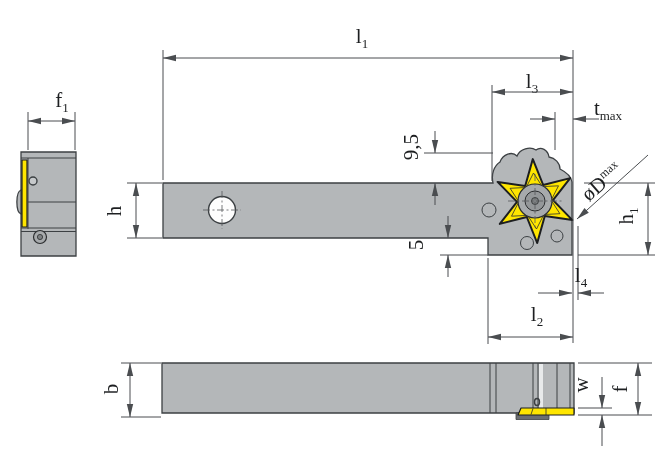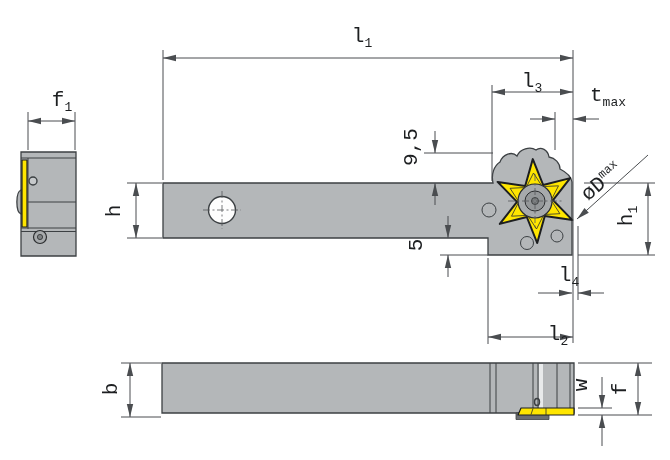--- a/index.html
+++ b/index.html
@@ -1,17 +1,17 @@
 <!DOCTYPE html>
 <html style="--body-gray: #b4b7b9; --insert-yellow: #ffe600; --outline: #3c4043; --dimension: #4a4d50; --background: #ffffff;"><head>
 <meta charset="utf-8">
 <style>
   html,body{margin:0;padding:0;background:#fff;}
   .stage{position:relative;width:670px;height:460px;background:var(--background,#fff);overflow:hidden;
-         font-family:Liberation Mono, monospace;}
+         font-family:Liberation Serif, serif;}
   .stage svg{position:absolute;left:0;top:0;}
   
   .body-fill{fill:var(--body-gray,#b4b7b9);stroke:var(--outline,#3c4043);stroke-width:1.3;}
   .inner-line{stroke:var(--outline,#3c4043);stroke-width:1;fill:none;}
   .hole{fill:#fdfdfd;stroke:var(--outline,#3c4043);stroke-width:1.4;}
   .relief{fill:var(--body-gray,#b4b7b9);stroke:var(--outline,#3c4043);stroke-width:1;}
   .insert{fill:var(--insert-yellow,#ffe600);stroke:#1c1e20;stroke-width:2;stroke-linejoin:round;}
   .insert-thin{fill:none;stroke:#2b2d2f;stroke-width:0.8;stroke-linejoin:round;}
   .screw-outer{fill:#a7aaac;stroke:#2b2d2f;stroke-width:1.2;}
   .screw-mid{fill:#949799;stroke:#2b2d2f;stroke-width:1;}
@@ -179,35 +179,35 @@
     <path class="ah" d="M638,415 L634.8,402 L641.2,402 Z"></path>
   </g>
 </svg>
 
   <div class="lbl" style="left:362px;top:36px;"><span>l</span><sub>1</sub></div>
 
   <div class="lbl" style="left:62px;top:100px;"><span>f</span><sub>1</sub></div>
 
   <div class="lbl" style="left:532px;top:81px;"><span>l</span><sub>3</sub></div>
 
-  <div class="lbl" style="left:608px;top:95px;"><span>t</span><sub>max</sub></div>
+  <div class="lbl" style="left:608px;top:108px;"><span>t</span><sub>max</sub></div>
 
   <div class="lbl rot" style="left:411px;top:147px;"><span>9,5</span></div>
 
   <div class="lbl rot" style="left:114px;top:211px;"><span>h</span></div>
 
   <div class="lbl rot" style="left:416px;top:245px;"><span>5</span></div>
 
   <div class="lbl diag" style="left:602px;top:182px;"><span>øD</span><sup>max</sup></div>
 
   <div class="lbl rot" style="left:626px;top:216px;"><span>h</span><sub>1</sub></div>
 
-  <div class="lbl" style="left:569px;top:275px;"><span>l</span><sub>4</sub></div>
-
-  <div class="lbl" style="left:558px;top:314px;margin-top:20px;"><span>l</span><sub>2</sub></div>
+  <div class="lbl" style="left:581px;top:275px;"><span>l</span><sub>4</sub></div>
+
+  <div class="lbl" style="left:537px;top:314px;"><span>l</span><sub>2</sub></div>
 
   <div class="lbl rot" style="left:111px;top:389px;"><span>b</span></div>
 
   <div class="lbl rot" style="left:581px;top:385px;"><span>w</span></div>
 
   <div class="lbl rot" style="left:620px;top:389px;"><span>f</span></div>
 
 </div>
 
 </body></html>

